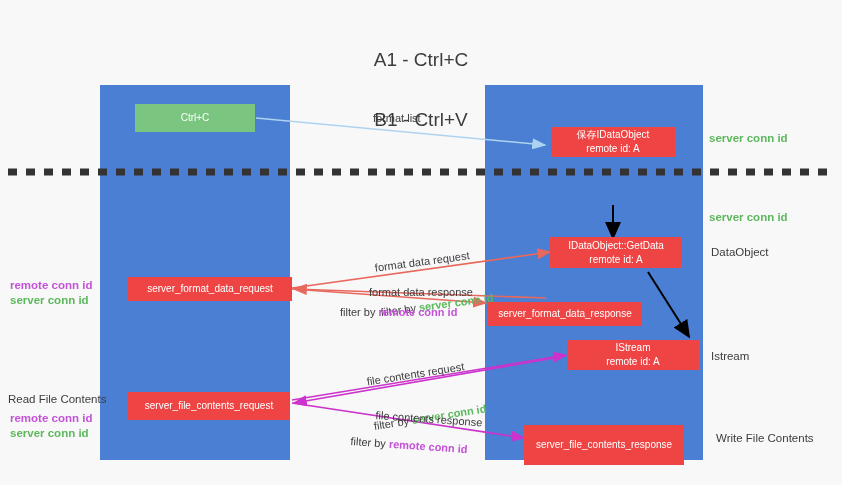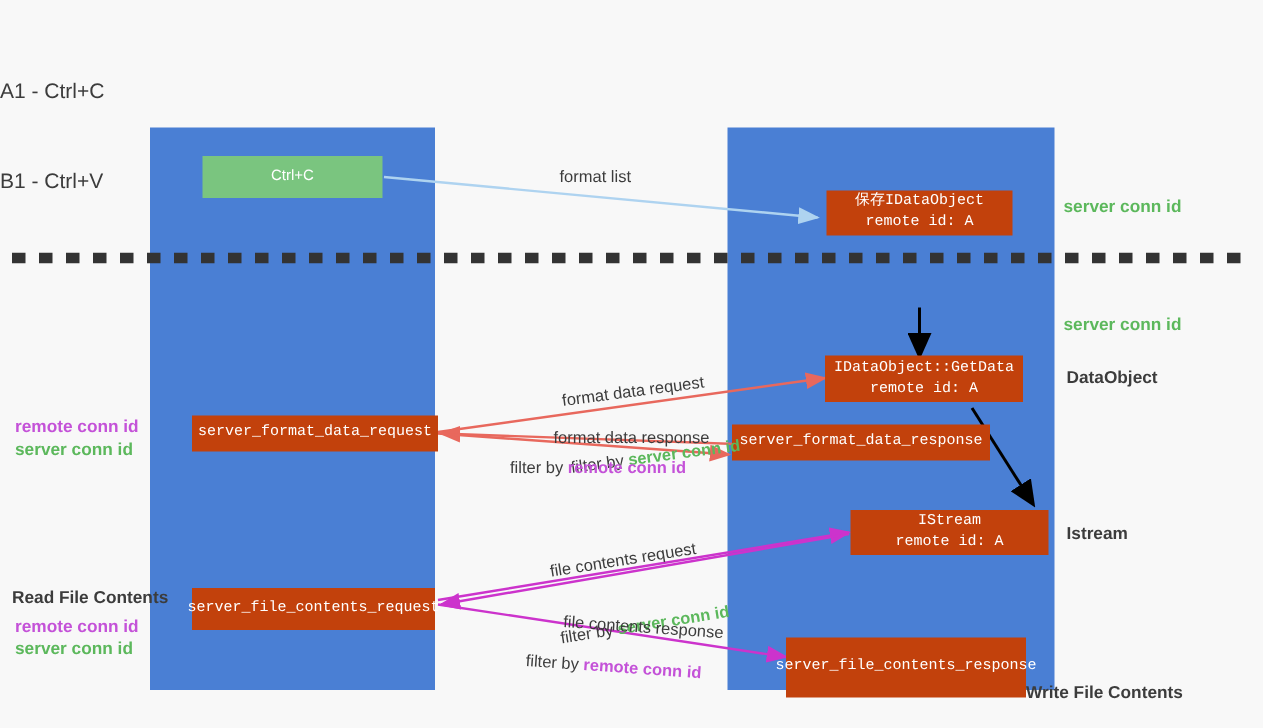--- a/index.html
+++ b/index.html
@@ -20,21 +20,22 @@
     width: 842px;
     height: 485px;
     background: #f8f8f8;
   }
   .abs { position: absolute; }
 
   
   .title {
     left: 0; top: 10px;
     width: 842px;
-    font-size: 14px;
+    text-align: center;
+    font-size: 19px;
     color: #3c3c3c;
     line-height: 20px;
     white-space: pre;
   }
 
   
   .col-header {
     text-align: center;
     font-size: 12px;
     color: #3c3c3c;
@@ -53,28 +54,27 @@
     align-items: center;
     justify-content: center;
     text-align: center;
     color: #ffffff;
     font-size: 10px;
     line-height: 14px;
     white-space: pre;
     box-sizing: border-box;
   }
   .box.green { background: #7ac57f; }
-  .box.orange { background: #c2410c; font-family: Liberation Mono, monospace; }
+  .box.orange { background: #ef4444; }
 
   
   .side-label {
     font-size: 11.5px;
     line-height: 15px;
     white-space: pre;
-    font-weight: bold;
   }
   .lbl-green { color: #5cb85c; font-weight: bold; }
   .lbl-purple { color: #c452d8; font-weight: bold; }
   .lbl-dark { color: #3c3c3c; }
 
   
   .arrow-label {
     font-size: 11px;
     color: #3c3c3c;
     white-space: pre;
@@ -154,36 +154,36 @@
 
   <div class="abs box orange" style="left:128px; top:392px; width:162px; height:28px;">server_file_contents_request</div>
 
   <div class="abs box orange" style="left:551px; top:127px; width:124px; height:30px;">保存IDataObject
 remote id: A</div>
 
 
   <div class="abs box orange" style="left:550px; top:237px; width:132px; height:31px;">IDataObject::GetData
 remote id: A</div>
 
-  <div class="abs box orange" style="left:488px; top:283px; width:172px; height:24px;">server_format_data_response</div>
+  <div class="abs box orange" style="left:488px; top:302px; width:154px; height:24px;">server_format_data_response</div>
 
   <div class="abs box orange" style="left:567px; top:340px; width:132px; height:30px;">IStream
 remote id: A</div>
 
   <div class="abs box orange" style="left:524px; top:425px; width:160px; height:40px;">server_file_contents_response</div>
 
   <div class="abs side-label lbl-green" style="left:709px; top:131px;">server conn id</div>
 
   <div class="abs side-label lbl-green" style="left:709px; top:210px;">server conn id</div>
 
   <div class="abs side-label lbl-dark" style="left:711px; top:245px;">DataObject</div>
 
   <div class="abs side-label lbl-dark" style="left:711px; top:349px;">Istream</div>
 
-  <div class="abs side-label lbl-dark" style="left:684px; top:431px;margin-top:24px;">Write File Contents</div>
+  <div class="abs side-label lbl-dark" style="left:716px; top:431px;">Write File Contents</div>
 
   <div class="abs side-label lbl-purple" style="left:10px; top:278px;">remote conn id</div>
   <div class="abs side-label lbl-green" style="left:10px; top:293px;">server conn id</div>
 
   <div class="abs side-label lbl-dark" style="left:8px; top:392px;">Read File Contents</div>
   <div class="abs side-label lbl-purple" style="left:10px; top:411px;">remote conn id</div>
   <div class="abs side-label lbl-green" style="left:10px; top:426px;">server conn id</div>
 
   <div class="abs arrow-label" style="left:373px; top:111px;">format list</div>
 

